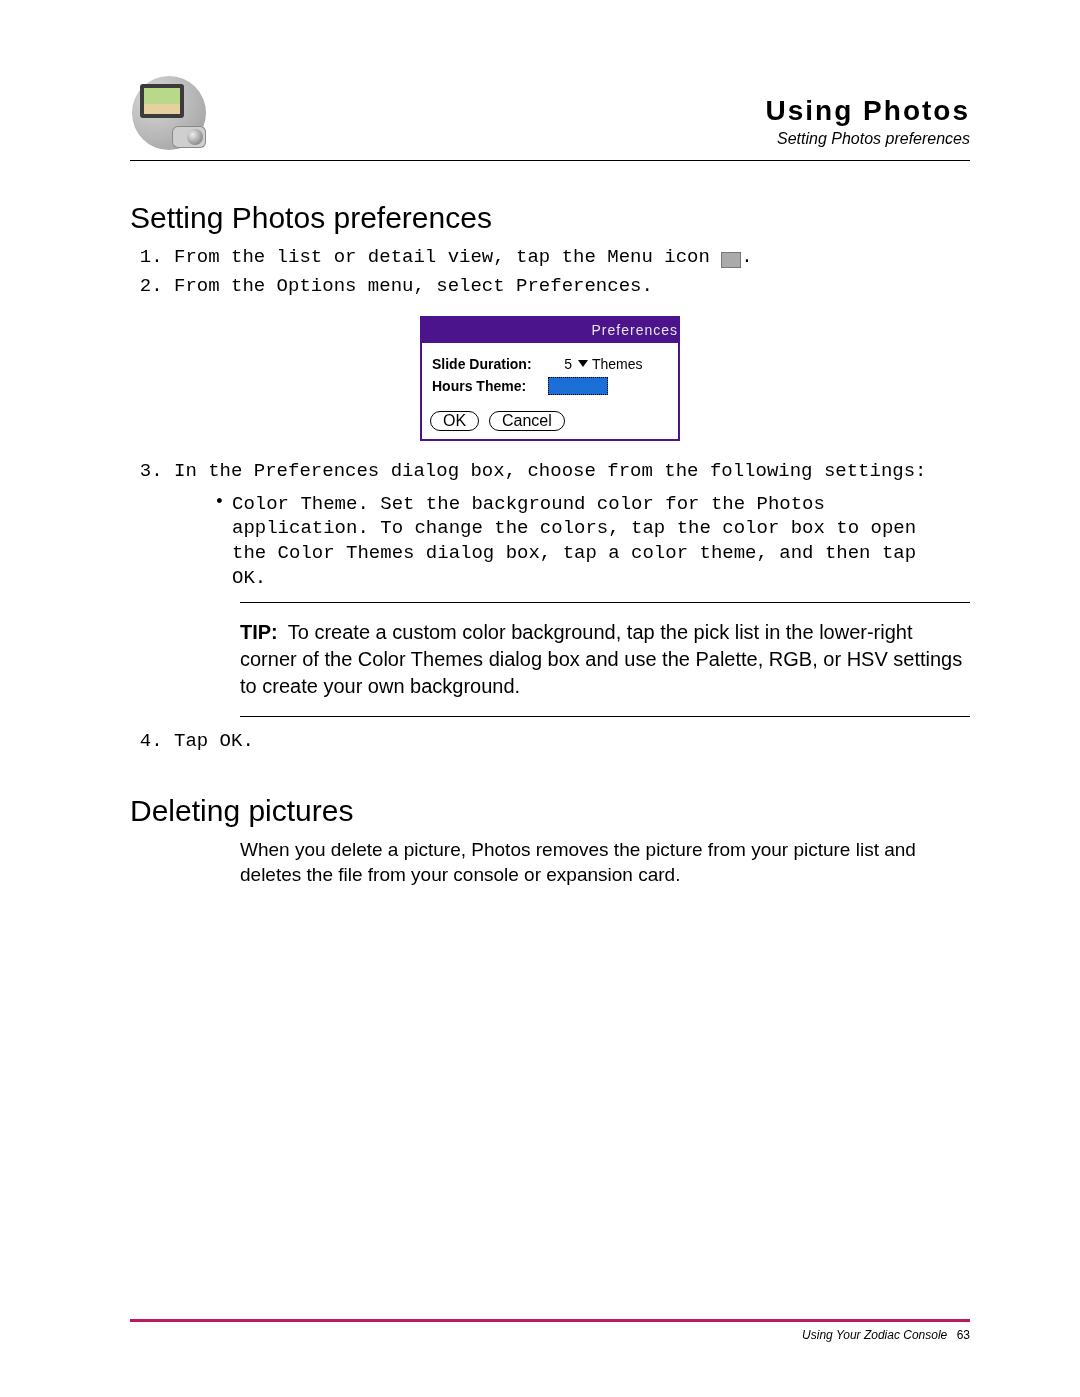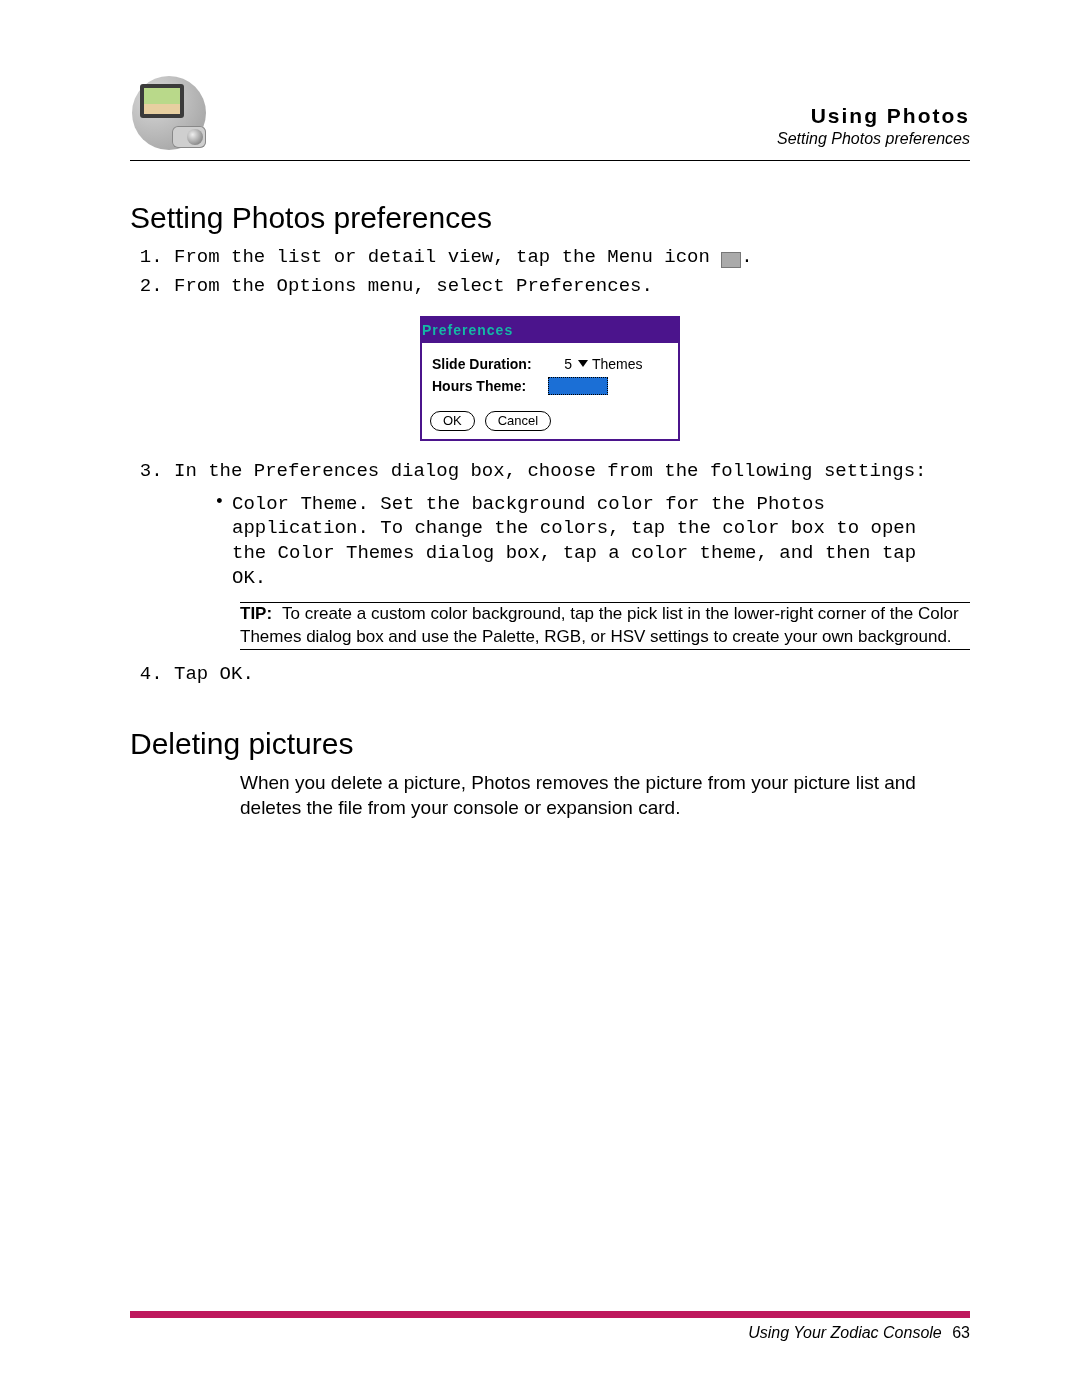--- a/index.html
+++ b/index.html
@@ -27,21 +27,21 @@
   .header-icon {
     width: 80px;
     height: 70px;
     position: relative;
   }
   .header-text {
     text-align: right;
     line-height: 1.3;
   }
   .header-chapter {
-    font-size: 21px;
+    font-size: 28px;
     font-weight: bold;
     letter-spacing: 2px;
   }
   .header-section {
     font-size: 16px;
     font-style: italic;
   }
   h1.section-title {
     font-size: 30px;
     font-weight: 400;
@@ -72,23 +72,23 @@
     margin: 18px auto 18px auto;
   }
   .pref-box {
     border: 2px solid #4b148c;
     background: #fff;
     font-family: Arial, sans-serif;
     font-size: 14px;
   }
   .pref-title {
     background: #4b148c;
-    color: #14b8a6;
-    font-weight: bold;
-    text-align: left;
+    color: #e5e5e5;
+    font-weight: normal;
+    text-align: right;
     padding: 3px 0;
     letter-spacing: 1px;
   }
   .pref-body {
     padding: 8px 10px 6px 10px;
   }
   .pref-row {
     display: flex;
     align-items: center;
     margin: 4px 0;
@@ -120,21 +120,21 @@
     border: 1px dotted #000;
   }
   .pref-buttons {
     padding: 6px 8px 8px 8px;
   }
   .palm-btn {
     display: inline-block;
     border: 1px solid #000;
     border-radius: 10px;
     padding: 0 12px;
-    font-size: 13px;
+    font-size: 16px;
     line-height: 18px;
     margin-right: 6px;
   }
   ul.sub {
     list-style: none;
     margin: 8px 0 8px 40px;
     padding: 0;
   }
   ul.sub > li {
     position: relative;
@@ -145,39 +145,39 @@
     content: "•";
     position: absolute;
     left: 0;
     top: 0;
     font-size: 18px;
     line-height: 1.2;
   }
   .note-block {
     border-top: 1px solid #000;
     border-bottom: 1px solid #000;
-    padding: 0 0;
+    padding: 16px 0;
     margin: 12px 0 12px 110px;
-    font-size: 17px;
+    font-size: 20px;
     line-height: 1.35;
   }
   .note-block .lead {
     font-weight: bold;
     margin-right: 10px;
   }
   .deleting-intro {
     margin: 8px 0 10px 110px;
   }
   .footer {
     position: absolute;
     bottom: 55px;
     left: 130px;
     right: 110px;
-    border-top: 7px solid #be185d;
-    font-size: 16px;
+    border-top: 3px solid #be185d;
+    font-size: 12px;
     text-align: right;
     padding-top: 6px;
   }
   .footer-doc { font-style: italic; }
   .footer-page { font-style: normal; margin-left: 6px; }
   
   .hi-circle {
     position:absolute; width:74px; height:74px; border-radius:50%;
     background: radial-gradient(circle at 30% 30%, #d8d8d8, #9a9a9a);
     top:-4px; left:2px;

